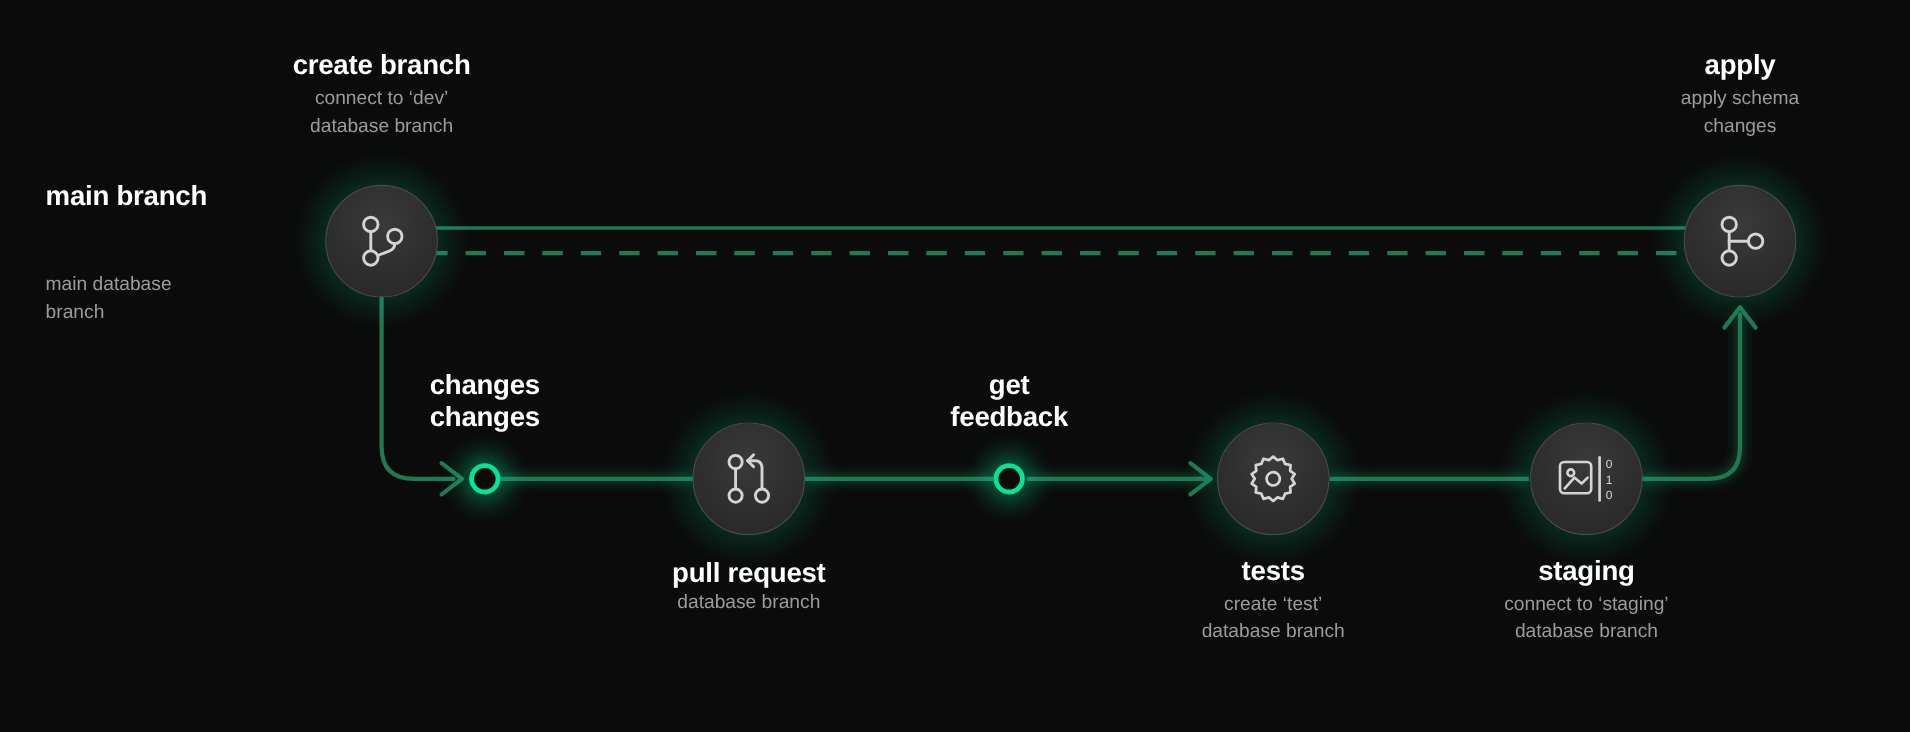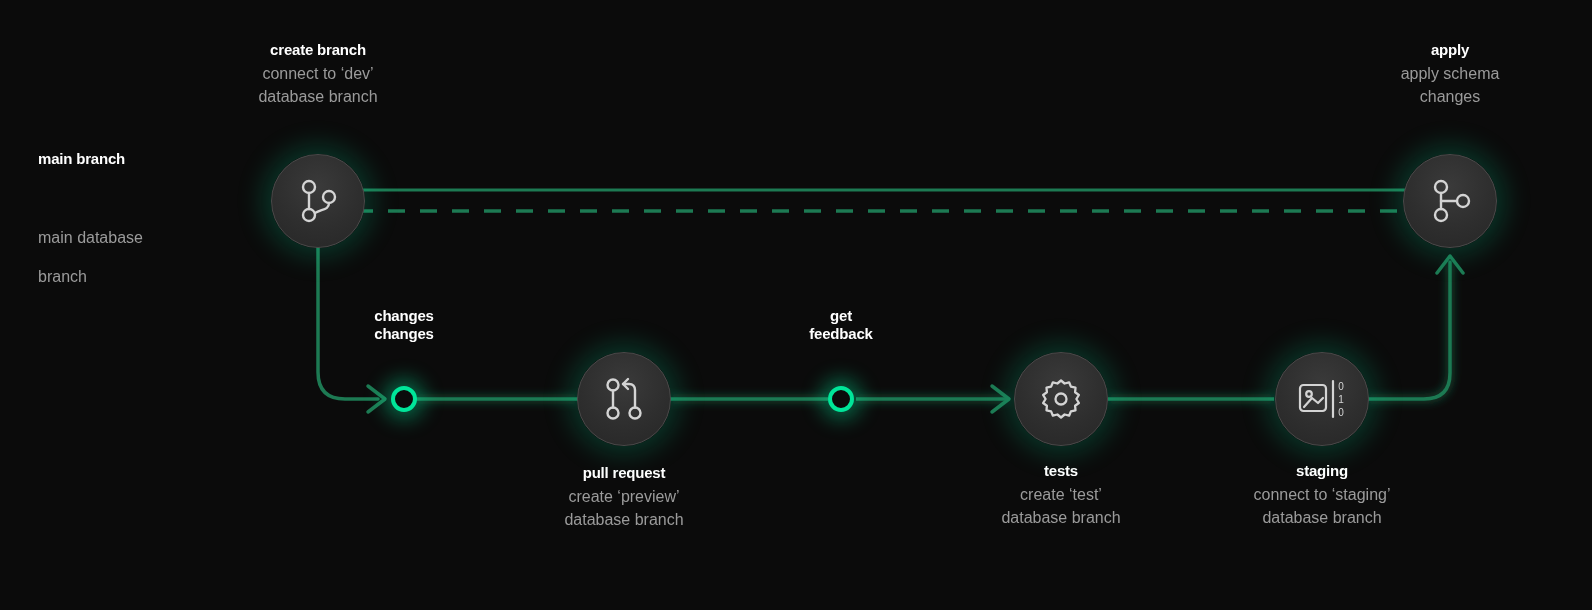--- a/index.html
+++ b/index.html
@@ -17,21 +17,21 @@
   }
   #wires {
     position:absolute; left:0; top:0;
     width:1592px; height:610px;
     pointer-events:none;
   }
 
   
   .lbl { position:absolute; }
   .lbl .title {
-    font-size:15px; font-weight:700; color:#ffffff;
+    font-size:23px; font-weight:700; color:#ffffff;
     letter-spacing:-0.2px; line-height:1.18; white-space:nowrap;
   }
   .lbl .sub {
     font-size:16px; font-weight:400; color:#9b9b9b;
     line-height:1.45; white-space:nowrap; margin-top:3px;
   }
   .lbl.c  { text-align:center; transform:translateX(-50%); }
   .lbl.l  { text-align:left; }
   .lbl .sub.ml   { white-space:normal; }
 
@@ -117,21 +117,21 @@
       <path d="M 1437 273 L 1450 256 L 1463 273"></path>
     </g>
   </svg>
 
   <div class="lbl l" style="left:38px; top:150px;">
     <div class="title">main branch</div>
   </div>
 
   <div class="lbl l" style="left:38px; top:226px; width:200px;">
     <div class="sub ml" style="margin-top:0;">main database</div>
-    <div class="sub ml" style="margin-top:16px;">branch</div>
+    <div class="sub ml" style="margin-top:0;">branch</div>
   </div>
 
   <div class="lbl c" style="left:318px; top:41px;">
     <div class="title">create branch</div>
     <div class="sub">connect to ‘dev’</div>
     <div class="sub" style="margin-top:0;">database branch</div>
   </div>
 
   <div class="lbl c" style="left:1450px; top:41px;">
     <div class="title">apply</div>
@@ -144,21 +144,20 @@
     <div class="title">changes</div>
   </div>
 
   <div class="lbl c" style="left:841px; top:307px;">
     <div class="title">get</div>
     <div class="title">feedback</div>
   </div>
 
   <div class="lbl c" style="left:624px; top:464px;">
     <div class="title">pull request</div>
-    <div class="sub">create ‘preview’</div>
     <div class="sub" style="margin-top:0;">database branch</div>
   </div>
 
   <div class="lbl c" style="left:1061px; top:462px;">
     <div class="title">tests</div>
     <div class="sub">create ‘test’</div>
     <div class="sub" style="margin-top:0;">database branch</div>
   </div>
 
   <div class="lbl c" style="left:1322px; top:462px;">

